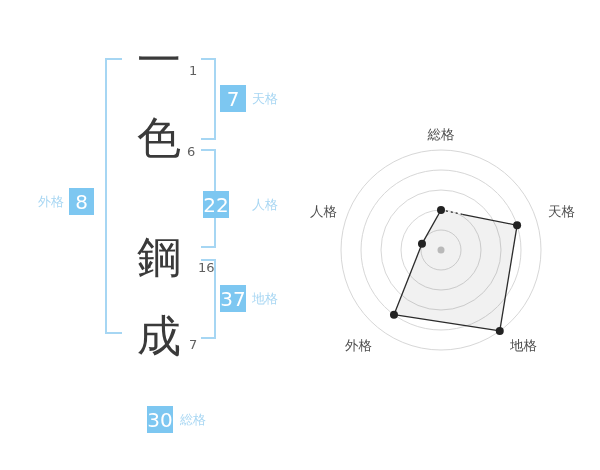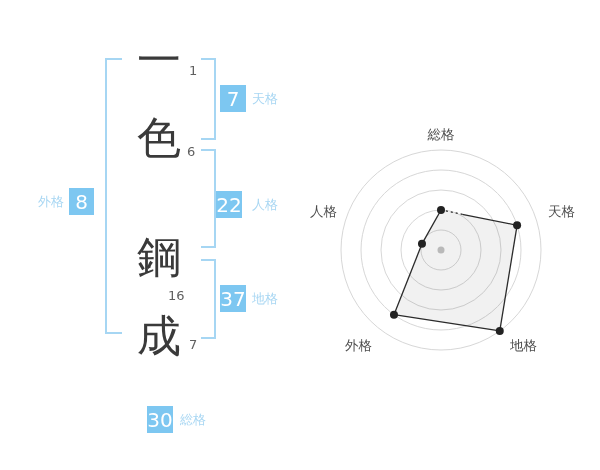--- a/index.html
+++ b/index.html
@@ -10,41 +10,41 @@
   
   .kanji{
     position:absolute;left:130px;width:58px;text-align:center;
     font-size:44px;line-height:48px;color:#3a3a3a;
   }
   .k0{top:36px;} .k1{top:114px;} .k2{top:233px;} .k3{top:312px;}
   .strokes{
     position:absolute;font-size:13px;line-height:14px;color:#606060;
   }
   .s0{left:189px;top:64px;} .s1{left:187px;top:145px;}
-  .s2{left:168px;top:261px;margin-top:28px;} .s3{left:189px;top:338px;}
+  .s2{left:198px;top:261px;} .s3{left:189px;top:338px;}
   
   .bracket{position:absolute;box-sizing:border-box;}
   .bracket-left{
     left:105px;top:58px;width:17px;height:276px;
     border-left:2px solid #a6d6f3;border-top:2px solid #a6d6f3;border-bottom:2px solid #a6d6f3;
   }
   .bracket-right{
     left:201px;width:15px;
     border-right:2px solid #a6d6f3;border-top:2px solid #a6d6f3;border-bottom:2px solid #a6d6f3;
   }
   .br-ten{top:58px;height:82px;}
   .br-jin{top:149px;height:99px;}
   .br-chi{top:259px;height:80px;}
   
   .badge{
     position:absolute;width:26px;height:27px;background:#7dc7f1;color:#ffffff;
     font-size:20px;display:flex;align-items:center;justify-content:center;
   }
   .b-ten{left:220px;top:85px;}
-  .b-jin{left:216px;top:191px;text-align:center;}
+  .b-jin{left:203px;top:191px;text-align:center;}
   .b-chi{left:220px;top:285px;}
   .b-sou{left:147px;top:406px;text-align:center;}
   .b-gai{left:69px;top:188px;width:25px;}
   .cat-label{
     position:absolute;font-size:13px;line-height:14px;color:#a9d7f3;white-space:nowrap;
   }
   .l-ten{left:252px;top:92px;}
   .l-jin{left:252px;top:198px;}
   .l-chi{left:252px;top:292px;}
   .l-sou{left:180px;top:413px;}

